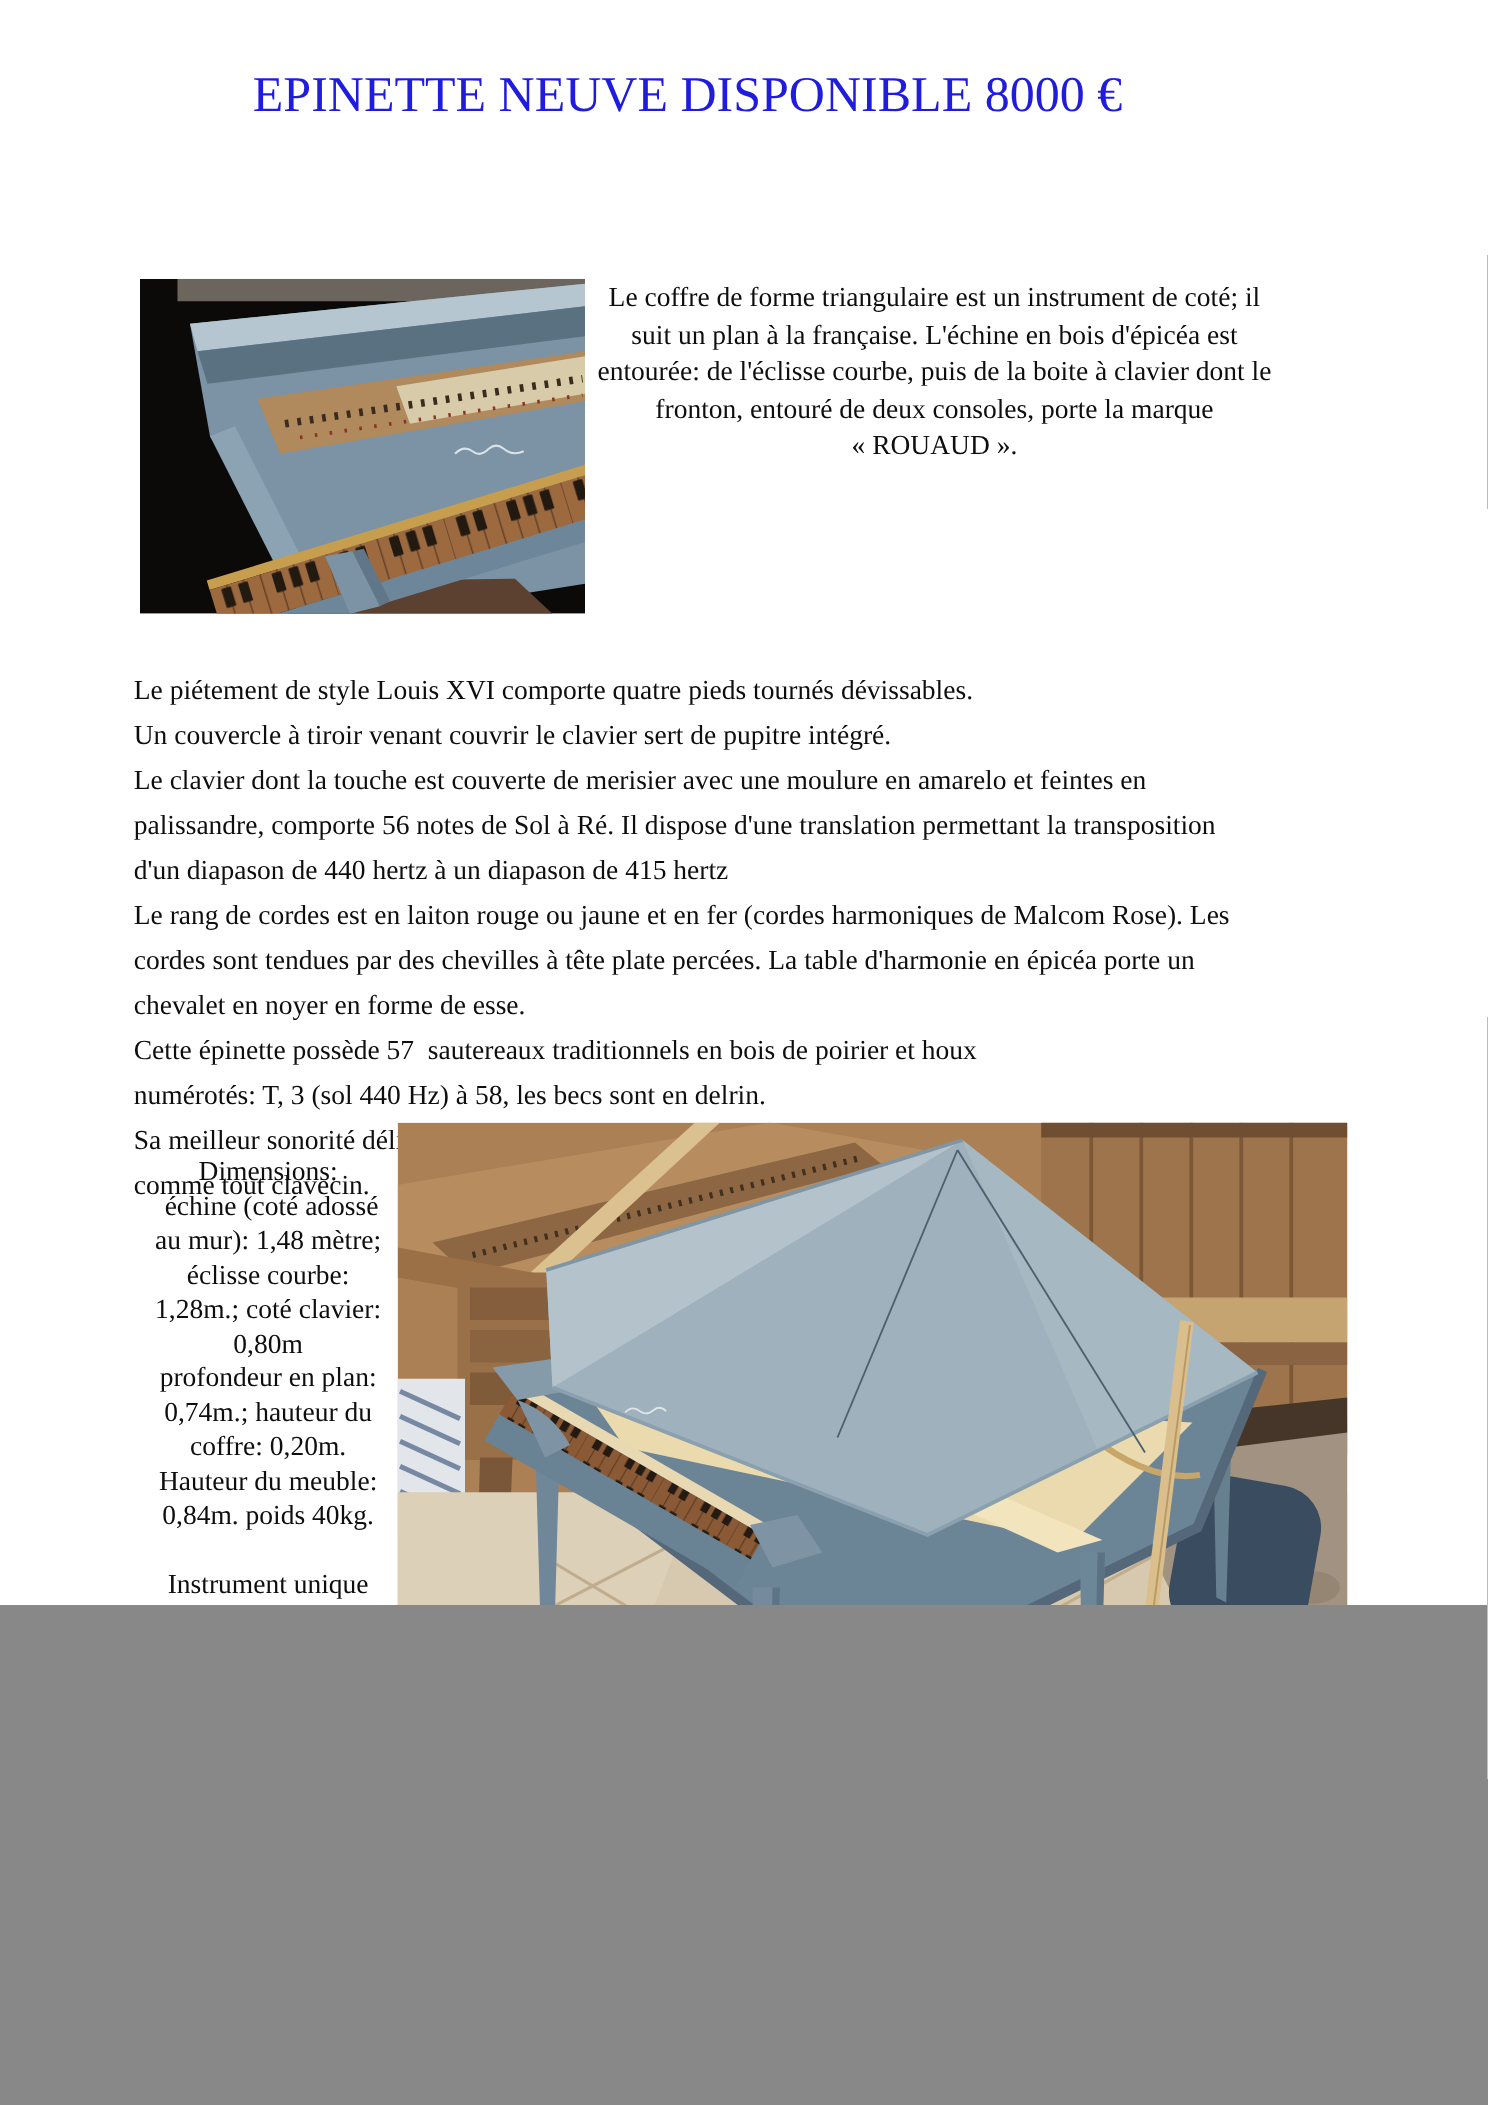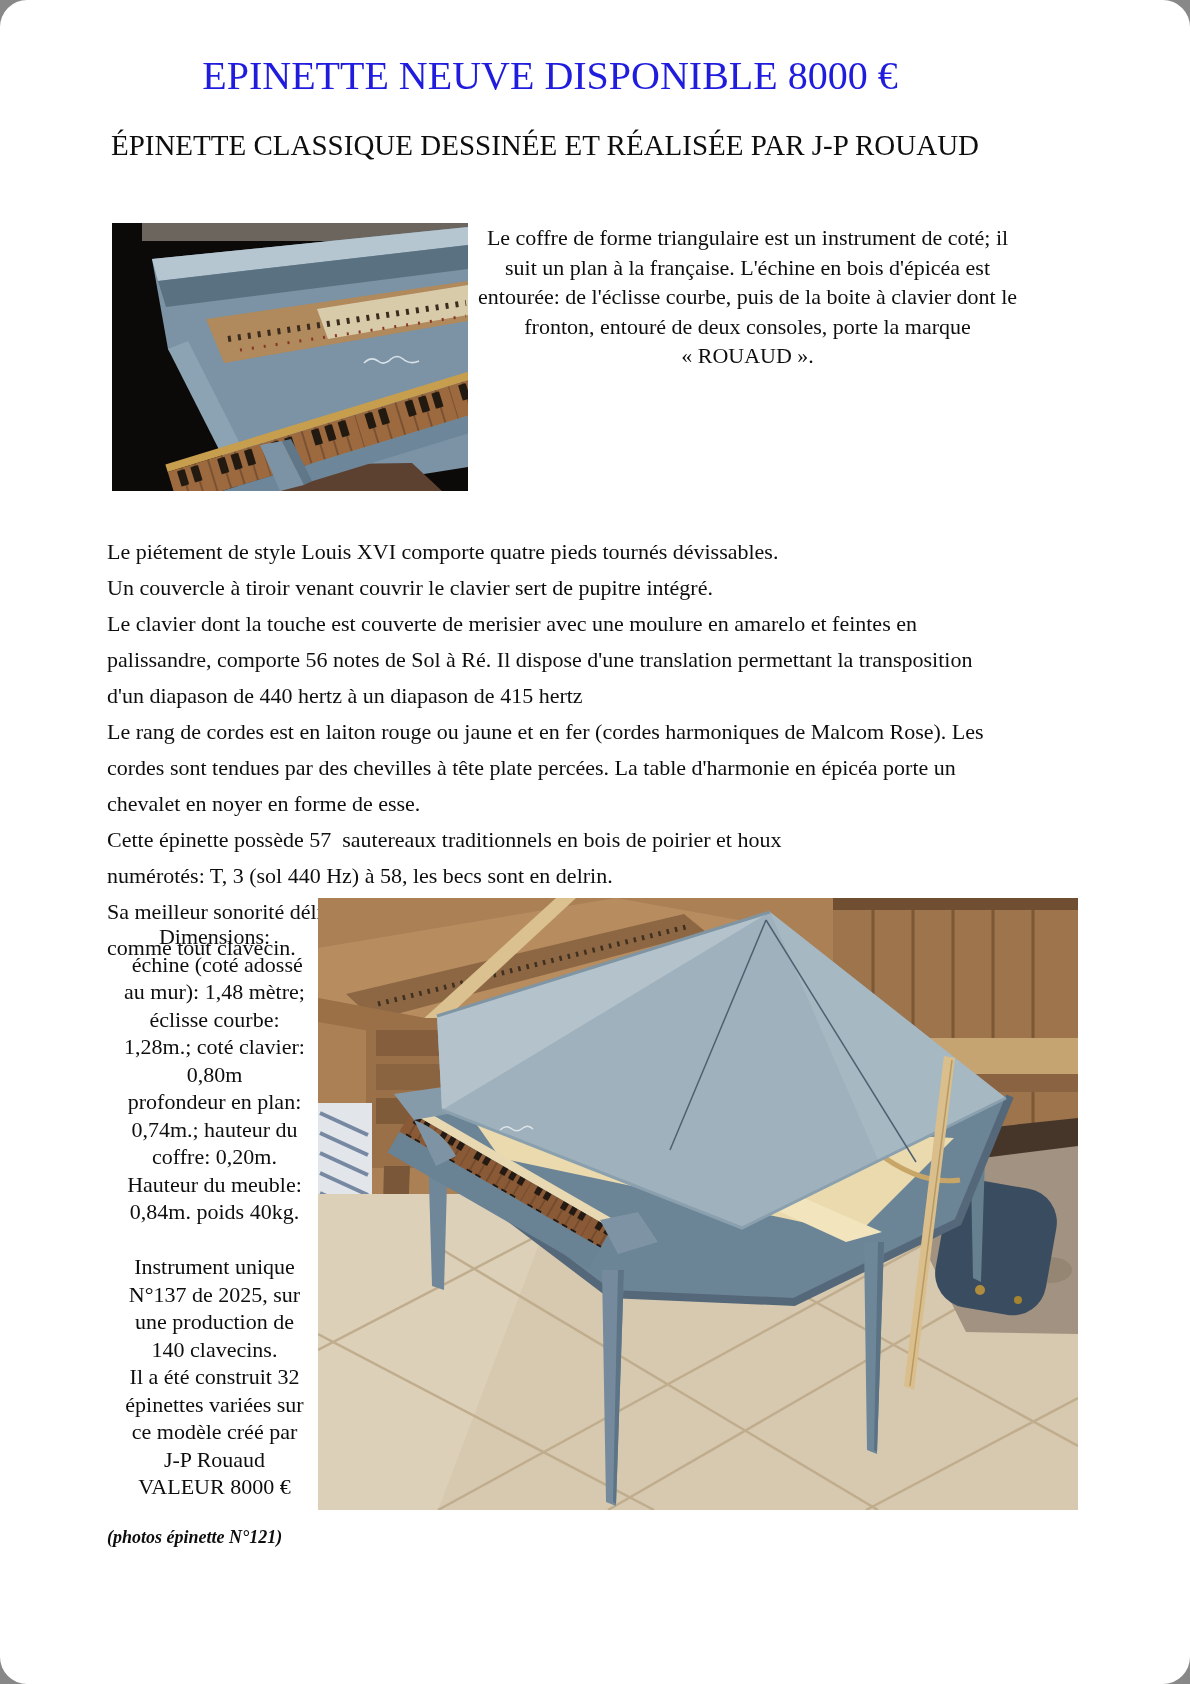--- a/index.html
+++ b/index.html
@@ -1,24 +1,23 @@
 <!DOCTYPE html>
 <html><head>
 <meta charset="utf-8">
 <style>
   html,body{margin:0;padding:0;background:#888;}
   .page{
     position:relative;
-    width:1190px;height:1684px;
+    width:1190px;height:1284px;
     background:#ffffff;
     font-family:"Liberation Serif","DejaVu Serif",serif;
     color:#0e0e0e;
     overflow:hidden;
     margin:0 auto;
-    border-radius:27px;
   }
   .abs{position:absolute;}
   .center{text-align:center;}
   .title{
     left:0;top:53px;width:1100px;
     font-size:40px;line-height:46px;
     color:#201cdd;
     white-space:pre;
   }
   .subtitle{
@@ -42,21 +41,20 @@
   .photo2{left:318px;top:898px;width:760px;height:612px;}
   .photo svg{display:block;}
 </style>
 </head>
 <body>
 
 <div class="page">
 
   <div class="abs center title">EPINETTE NEUVE DISPONIBLE 8000 €</div>
 
-  <div class="abs center subtitle">ÉPINETTE CLASSIQUE DESSINÉE ET RÉALISÉE PAR J-P ROUAUD</div>
 
   <div class="abs photo photo1" role="img" aria-label="gros plan clavier épinette bleue">
     <svg width="356" height="268" viewBox="0 0 356 268">
       <defs>
         <pattern id="kb1" patternUnits="userSpaceOnUse" width="98" height="34">
           <rect width="98" height="34" fill="#9c6a3e"></rect>
           <path d="M14,0V34M28,0V34M42,0V34M56,0V34M70,0V34M84,0V34M98,0V34" stroke="#64402a" stroke-width="1.2"></path>
           <rect x="9" y="1" width="8" height="16" rx="1" fill="#221911"></rect>
           <rect x="23" y="1" width="8" height="16" rx="1" fill="#221911"></rect>
           <rect x="51" y="1" width="8" height="16" rx="1" fill="#221911"></rect>

